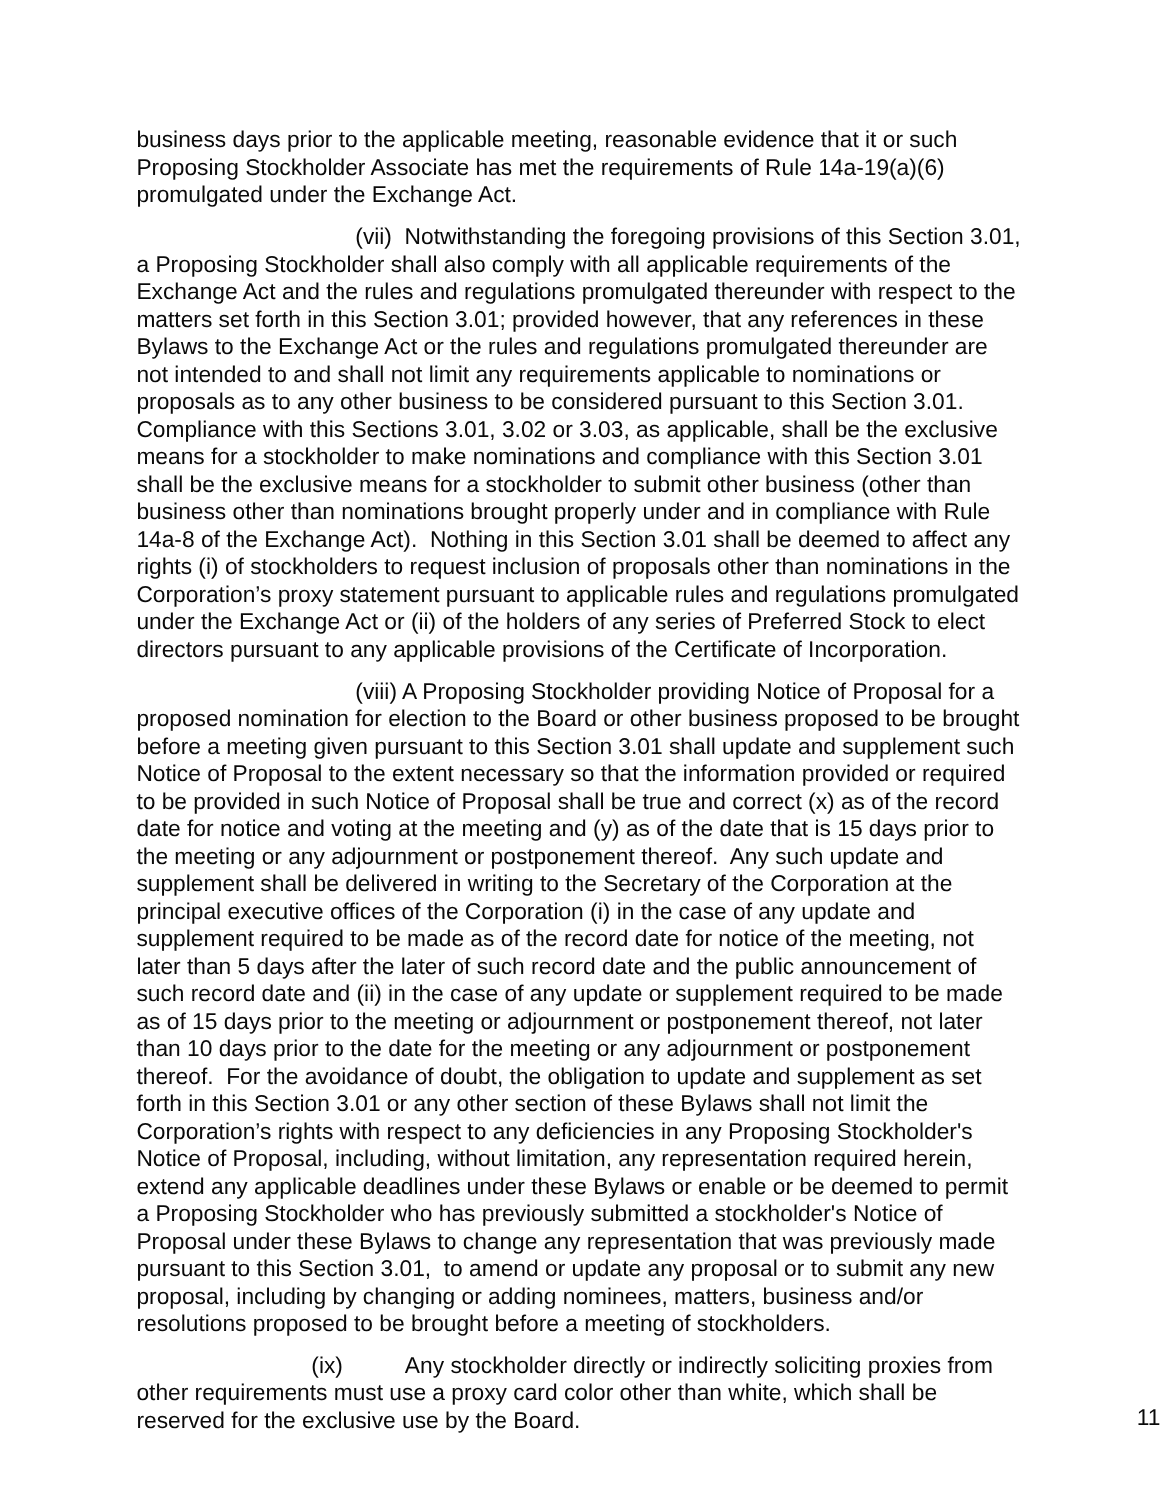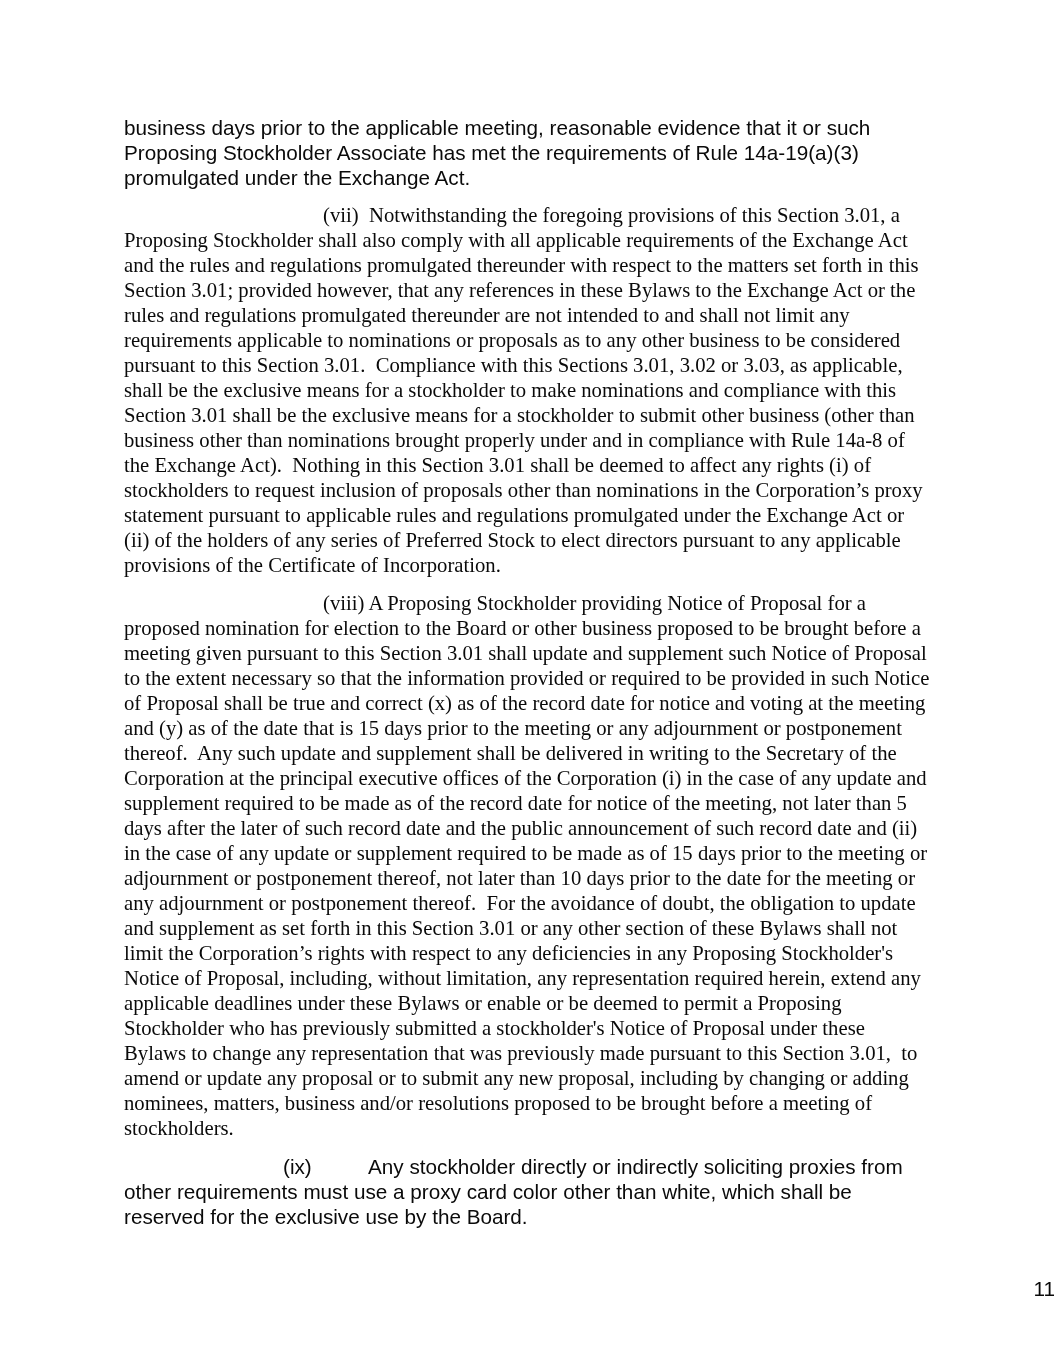--- a/index.html
+++ b/index.html
@@ -24,37 +24,36 @@
     top: 115px;
     width: 807px;
   }
   .para {
     margin: 0 0 13px 0;
     white-space: pre-wrap;
     text-align: left;
   }
   .para-vii, .para-viii {
     text-indent: 199px;
-    font-family: Liberation Serif, serif;
   }
   .para-ix {
     text-indent: 159px;
   }
   .page-number {
     position: absolute;
     top: 1276px;
     left: 0;
     width: 100%;
     text-align: right;
   }
 </style>
 </head>
 <body>
 
 <div class="page">
   <main class="text-block" id="doc-body">
-      <p class="para para-continuation">business days prior to the applicable meeting, reasonable evidence that it or such Proposing Stockholder Associate has met the requirements of Rule 14a-19(a)(3) promulgated under the Exchange Act.</p>
+      <p class="para para-continuation">business days prior to the applicable meeting, reasonable evidence that it or such Proposing Stockholder Associate has met the requirements of Rule 14a-19(a)(6) promulgated under the Exchange Act.</p>
       <p class="para para-vii">(vii)  Notwithstanding the foregoing provisions of this Section 3.01, a Proposing Stockholder shall also comply with all applicable requirements of the Exchange Act and the rules and regulations promulgated thereunder with respect to the matters set forth in this Section 3.01; provided however, that any references in these Bylaws to the Exchange Act or the rules and regulations promulgated thereunder are not intended to and shall not limit any requirements applicable to nominations or proposals as to any other business to be considered pursuant to this Section 3.01.  Compliance with this Sections 3.01, 3.02 or 3.03, as applicable, shall be the exclusive means for a stockholder to make nominations and compliance with this Section 3.01 shall be the exclusive means for a stockholder to submit other business (other than business other than nominations brought properly under and in compliance with Rule 14a-8 of the Exchange Act).  Nothing in this Section 3.01 shall be deemed to affect any rights (i) of stockholders to request inclusion of proposals other than nominations in the Corporation’s proxy statement pursuant to applicable rules and regulations promulgated under the Exchange Act or (ii) of the holders of any series of Preferred Stock to elect directors pursuant to any applicable provisions of the Certificate of Incorporation.</p>
       <p class="para para-viii">(viii) A Proposing Stockholder providing Notice of Proposal for a proposed nomination for election to the Board or other business proposed to be brought before a meeting given pursuant to this Section 3.01 shall update and supplement such Notice of Proposal to the extent necessary so that the information provided or required to be provided in such Notice of Proposal shall be true and correct (x) as of the record date for notice and voting at the meeting and (y) as of the date that is 15 days prior to the meeting or any adjournment or postponement thereof.  Any such update and supplement shall be delivered in writing to the Secretary of the Corporation at the principal executive offices of the Corporation (i) in the case of any update and supplement required to be made as of the record date for notice of the meeting, not later than 5 days after the later of such record date and the public announcement of such record date and (ii) in the case of any update or supplement required to be made as of 15 days prior to the meeting or adjournment or postponement thereof, not later than 10 days prior to the date for the meeting or any adjournment or postponement thereof.  For the avoidance of doubt, the obligation to update and supplement as set forth in this Section 3.01 or any other section of these Bylaws shall not limit the Corporation’s rights with respect to any deficiencies in any Proposing Stockholder's Notice of Proposal, including, without limitation, any representation required herein, extend any applicable deadlines under these Bylaws or enable or be deemed to permit a Proposing Stockholder who has previously submitted a stockholder's Notice of Proposal under these Bylaws to change any representation that was previously made pursuant to this Section 3.01,  to amend or update any proposal or to submit any new proposal, including by changing or adding nominees, matters, business and/or resolutions proposed to be brought before a meeting of stockholders.</p>
       <p class="para para-ix">(ix)          Any stockholder directly or indirectly soliciting proxies from other requirements must use a proxy card color other than white, which shall be reserved for the exclusive use by the Board.</p>
     </main>
   <footer class="page-number">11</footer>
 </div>
 
 </body></html>

